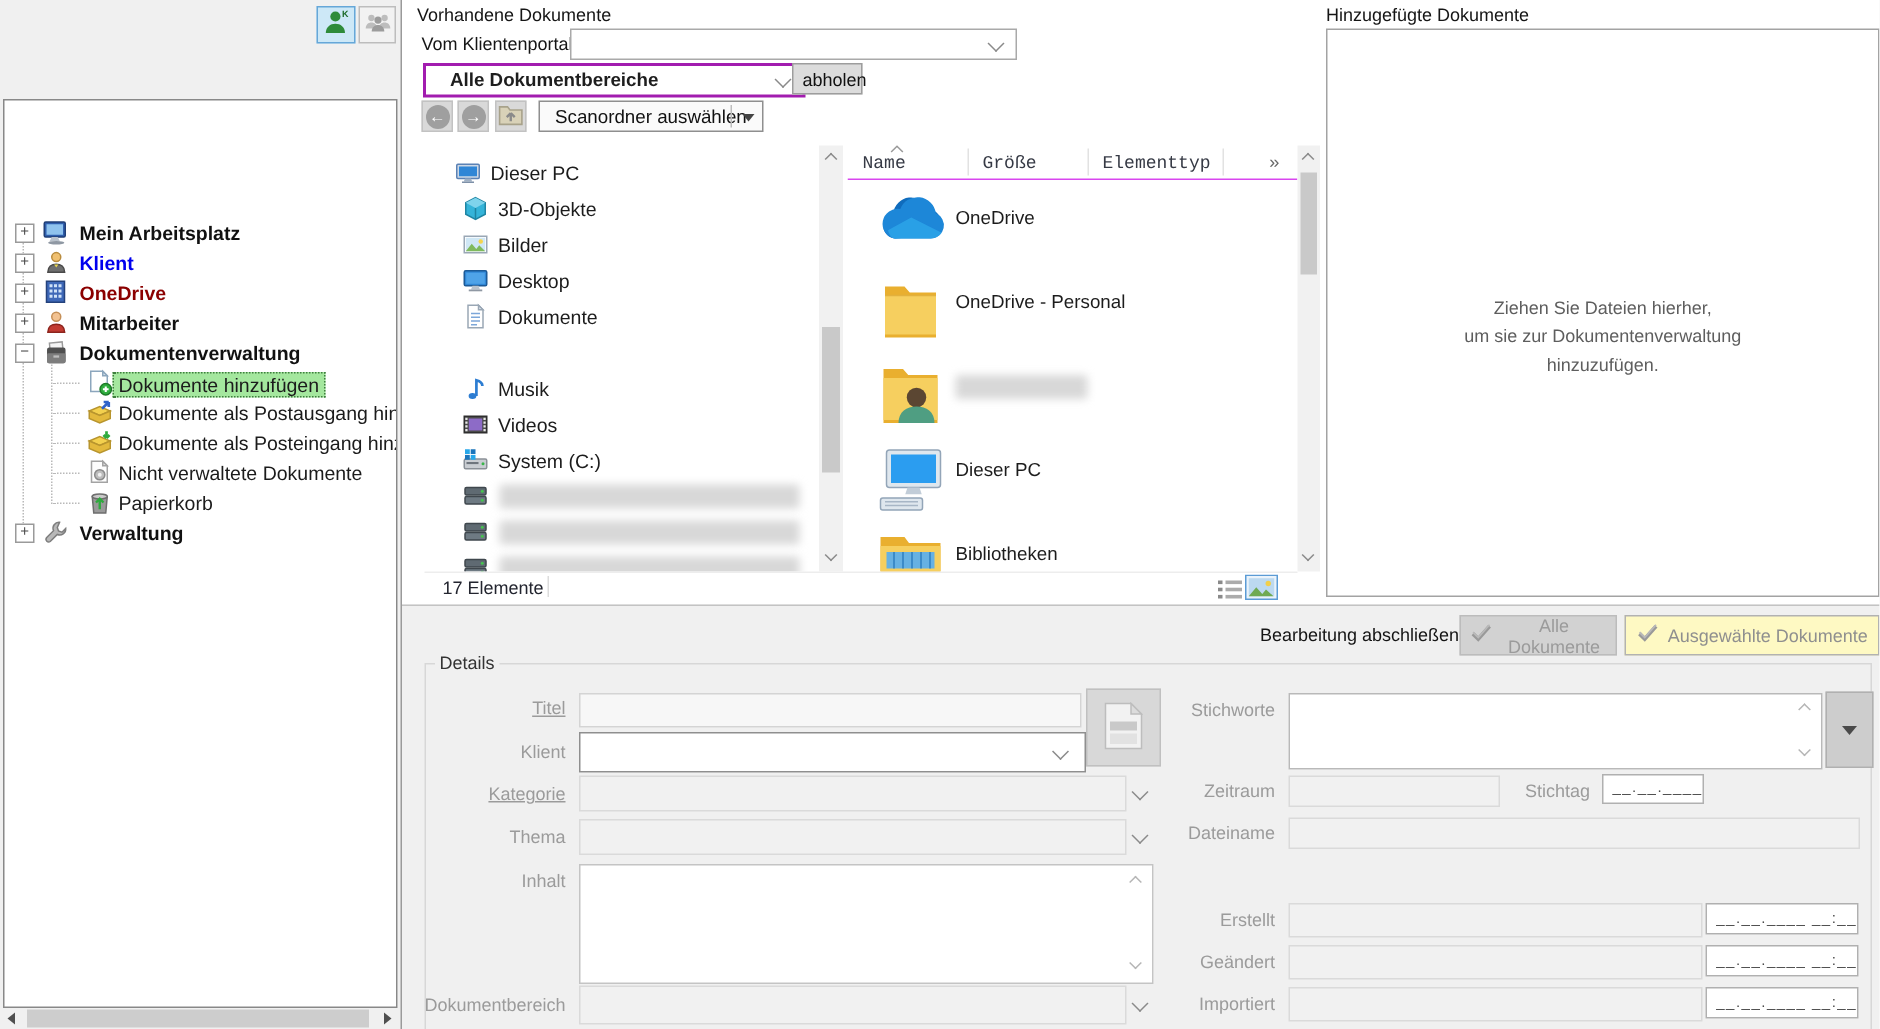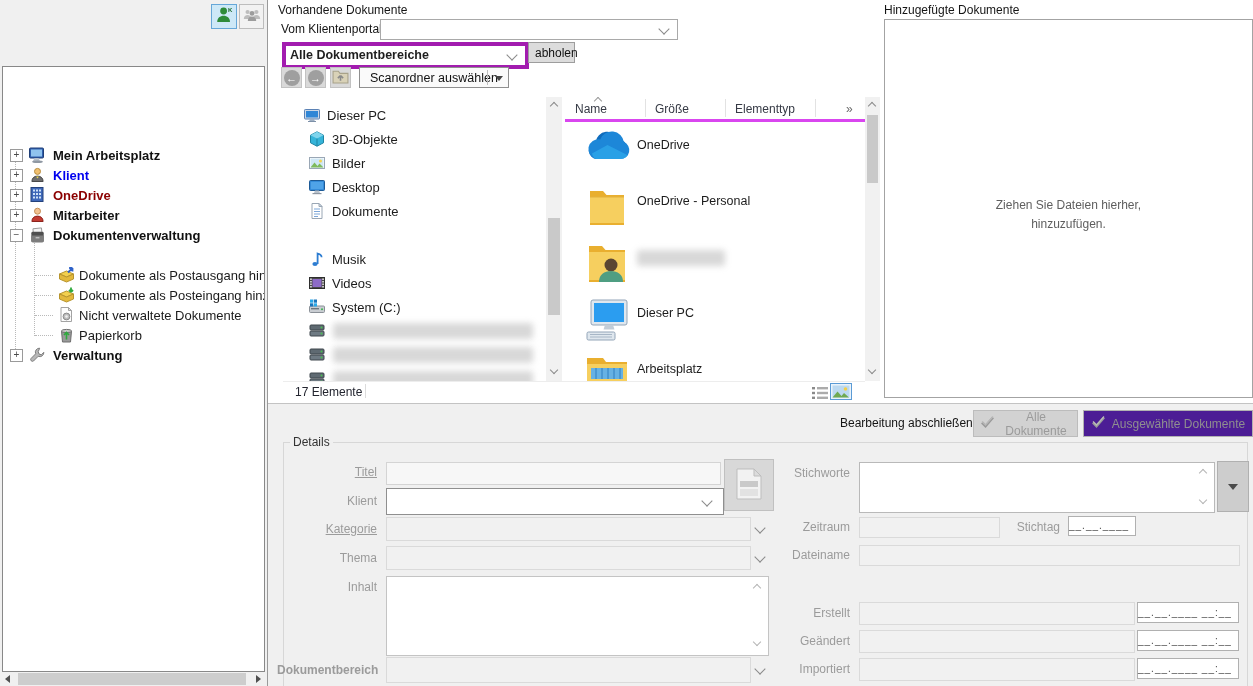--- a/index.html
+++ b/index.html
@@ -27,65 +27,65 @@
   .hthumb{position:absolute;left:18px;top:1px;width:228px;height:12px;background:#cdcdcd;}
   .tri{width:0;height:0;position:absolute;}
   .tri.l{left:5px;top:3px;border-top:4px solid transparent;border-bottom:4px solid transparent;border-right:5px solid #4f4f4f;}
   .tri.r{right:5px;top:3px;border-top:4px solid transparent;border-bottom:4px solid transparent;border-left:5px solid #4f4f4f;}
   .vsplit{position:absolute;left:267px;top:0;width:1px;height:686px;background:#9a9a9a;}
 
   
   .center{position:absolute;left:271px;top:0;width:610px;height:403px;background:#fff;}
   .sect-title{position:absolute;font-size:12px;color:#151515;}
   .portal-select{position:absolute;left:109px;top:19px;width:296px;height:19px;background:#fff;border:1px solid #a9a9a9;}
-  .area-combo{position:absolute;left:11px;top:42px;width:235px;height:19px;background:#fff;border:4px solid #a21caf;font-weight:bold;font-size:12.5px;line-height:19px;padding-left:4px;}
+  .area-combo{position:absolute;left:11px;top:42px;width:235px;height:19px;background:#fff;border:2px solid #a21caf;font-weight:bold;font-size:12.5px;line-height:19px;padding-left:16px;}
   .btn{background:#dcdcdc;border:1px solid #9d9d9d;font-size:12px;color:#111;text-align:center;font-family:inherit;}
   .navbtn{position:absolute;top:67px;width:21px;height:21px;background:#d9d9d9;border:1px solid #c2c2c2;display:flex;align-items:center;justify-content:center;padding:0;}
   .navcirc{width:16px;height:16px;border-radius:50%;background:#9f9f9f;color:#fff;font-size:11px;line-height:16px;text-align:center;}
   .scanbtn{position:absolute;left:88px;top:67px;width:150px;height:21px;background:#fafafa;border:1px solid #8f8f8f;font-size:12.5px;text-align:left;padding:0 0 0 10px;font-family:inherit;color:#111;}
   .scan-sep{position:absolute;left:216px;top:70px;width:1px;height:15px;background:#bdbdbd;}
   .scan-arrow{position:absolute;left:224px;top:76px;border-left:4px solid transparent;border-right:4px solid transparent;border-top:5px solid #444;}
   .chev{position:absolute;width:7px;height:7px;border-right:1px solid #8a8a8a;border-bottom:1px solid #8a8a8a;transform:rotate(45deg);}
   .chev.up{transform:rotate(-135deg);}
   .chev.sm{width:5px;height:5px;}
 
   .exp-tree{position:absolute;left:12px;top:97px;width:262px;height:284px;overflow:hidden;background:#fff;}
   .erow{position:absolute;height:24px;width:100%;}
   .eicon{position:absolute;top:2px;}
   .elabel{position:absolute;top:4px;font-size:13px;color:#1c1c1c;white-space:nowrap;}
   .blurbar{position:absolute;background:#d8d8d8;filter:blur(3px);border-radius:2px;}
   .vscroll{position:absolute;background:#f1f1f1;}
   .vthumb{position:absolute;left:2px;width:11px;background:#c9c9c9;}
 
   .exp-list{position:absolute;left:294px;top:97px;width:300px;height:284px;background:#fff;overflow:hidden;}
-  .lheader{position:absolute;left:0;top:0;width:100%;height:22px;border-bottom:3px solid #d946ef;background:#fff;}
+  .lheader{position:absolute;left:0;top:0;width:100%;height:22px;border-bottom:1px solid #d946ef;background:#fff;font-family:Liberation Mono, monospace;}
   .hcol{position:absolute;top:5px;font-size:12px;color:#363a45;white-space:nowrap;}
   .hsep{position:absolute;top:2px;width:1px;height:18px;background:#e2e2e2;}
   .frow{position:absolute;width:100%;height:56px;}
   .flabel{position:absolute;left:72px;top:8px;font-size:12.5px;color:#1c1c1c;white-space:nowrap;}
   .statusline{position:absolute;font-size:12px;color:#23252f;}
 
   
   .rightp{position:absolute;left:884px;top:0;width:369px;height:403px;background:#fff;}
   .dropzone{position:absolute;left:0;top:19px;width:367px;height:377px;background:#fff;border:1px solid #a3a3a3;}
   .dz-text{position:absolute;left:0;top:176px;width:100%;text-align:center;color:#5e5e5e;font-size:12px;line-height:19px;}
 
   
   .bottom{position:absolute;left:268px;top:403px;width:985px;height:283px;background:#f0f0f0;border-top:1px solid #c3c3c3;overflow:hidden;}
   .finish-lbl{position:absolute;left:572px;top:12px;font-size:12px;color:#141414;}
   .finbtn{position:absolute;top:6px;height:27px;border:1px solid #bcbcbc;background:#d2d2d2;color:#9b9b9b;font-size:12px;display:flex;align-items:center;justify-content:center;gap:6px;font-family:inherit;}
-  .finbtn.darker{background:#4c1d95;border-color:#b2b2b2;color:#8f8f8f;justify-content:center;}
+  .finbtn.darker{background:#fef9c3;border-color:#b2b2b2;color:#8f8f8f;justify-content:center;}
   .fieldset{position:absolute;left:15px;top:38px;width:963px;height:260px;border:1px solid #d7d7d7;}
   .legend{position:absolute;left:22px;top:31px;background:#f0f0f0;padding:0 3px;font-size:12px;color:#333;}
   .glbl{position:absolute;font-size:12px;color:#9b9b9b;white-space:nowrap;text-align:right;width:100px;}
   .inp-dis{position:absolute;background:#f1f1f1;border:1px solid #dadada;}
   .inp-lite{position:absolute;background:#f7f7f7;border:1px solid #d4d4d4;}
   .combo-en{position:absolute;background:#fff;border:1px solid #8f8f8f;}
   .tarea{position:absolute;background:#fff;border:1px solid #c4c4c4;}
-  .maskfield{position:absolute;background:#fff;border:1px solid #b0b0b0;font-size:10px;color:#4a4a4a;text-align:left;letter-spacing:1px;}
+  .maskfield{position:absolute;background:#fff;border:1px solid #b0b0b0;font-size:10px;color:#4a4a4a;text-align:right;letter-spacing:1px;}
   .prevbtn{position:absolute;left:456px;top:55px;width:50px;height:52px;background:#d8d8d8;border:1px solid #c0c0c0;display:flex;align-items:center;justify-content:center;padding:0;}
   .ddbtn{position:absolute;left:949px;top:57px;width:32px;height:51px;background:#cdcdcd;border:1px solid #b0b0b0;display:flex;align-items:center;justify-content:center;padding:0;}
   .tri-down{width:0;height:0;border-left:5px solid transparent;border-right:5px solid transparent;border-top:6px solid #4a4a4a;}
 </style>
 </head>
 <body>
 
 <div id="app">
 
   <div class="left">
@@ -160,20 +160,30 @@
         </div>
         <div class="trow" style="top:159px">
           <span class="expander">−</span>
           <span class="ticon" style="left:25px"><svg width="20" height="19" viewBox="0 0 20 20">
               <rect x="5" y="2.5" width="9" height="7" fill="#f4f4f4" stroke="#9a9a9a" transform="rotate(-6 9 6)"></rect>
               <rect x="3" y="6" width="13" height="11" rx="1.5" fill="#4f4f4f"></rect>
               <rect x="3" y="10" width="13" height="7" rx="1" fill="#7d7d7d"></rect>
               <rect x="7.5" y="11.5" width="4" height="1.6" fill="#bdbdbd"></rect>
             </svg></span>
           <span class="tlabel" style="left:50px">Dokumentenverwaltung</span>
+        </div>
+        <div class="trow" style="top:179px">
+          <span class="dotstub" style="left:32px;top:9px;width:18px;"></span>
+          <span class="ticon" style="left:54px"><svg width="19" height="18" viewBox="0 0 18 18">
+              <path d="M3 1.5h8l3 3V15H3z" fill="#fff" stroke="#8ca6bd"></path>
+              <path d="M11 1.5v3h3z" fill="#d7e4ef" stroke="#8ca6bd"></path>
+              <circle cx="13" cy="13.5" r="3.8" fill="#2fae3e" stroke="#1d7a28"></circle>
+              <path d="M13 11.6v3.8M11.1 13.5h3.8" stroke="#fff" stroke-width="1.4"></path>
+            </svg></span>
+          <span class="tlabel child selgreen" style="left:76px">Dokumente hinzufügen</span>
         </div>
         <div class="trow" style="top:199px">
           <span class="dotstub" style="left:32px;top:9px;width:18px;"></span>
           <span class="ticon" style="left:54px"><svg width="19" height="18" viewBox="0 0 18 18">
               <path d="M2 8l7-3 7 3-7 3z" fill="#f3d04e" stroke="#b8952e"></path>
               <path d="M2 8v5l7 3 7-3V8l-7 3z" fill="#e3b93c" stroke="#b8952e"></path>
               <path d="M10.5 6.5L15 2m0 0h-3.4M15 2v3.4" stroke="#2f62c9" stroke-width="1.8" fill="none"></path>
             </svg></span>
           <span class="tlabel child" style="left:76px">Dokumente als Postausgang hinzufüg</span>
         </div>
@@ -417,21 +427,21 @@
           </div>
           <div class="frow" style="top:257px">
             <span style="position:absolute;left:20px;top:0;"><svg width="44" height="34" viewBox="0 0 44 34">
                 <path d="M2 4h16l3 4h21v24H2z" fill="#e9af2f"></path>
                 <path d="M2 10h40v20H2z" fill="#f6cf5f"></path>
                 <rect x="6" y="14" width="32" height="11" fill="#66b1e3"></rect>
                 <g stroke="#2e7fc0">
                   <path d="M11 14v11M17 14v11M23 14v11M29 14v11M35 14v11"></path>
                 </g>
               </svg></span>
-            <span class="flabel">Arbeitsplatz</span>
+            <span class="flabel">Bibliotheken</span>
           </div>
         </div>
     </div>
     <div class="vscroll" style="left:594px;top:97px;width:15px;height:284px;">
       <span class="chev sm up" style="left:4px;top:6px;"></span>
       <div class="vthumb" style="top:18px;height:68px;"></div>
       <span class="chev sm" style="left:4px;bottom:8px;"></span>
     </div>
 
     <div style="position:absolute;left:12px;top:381px;width:582px;height:1px;background:#ededed;"></div>
@@ -455,20 +465,21 @@
           <path d="M2.5 14.5l5-6 4 4.5 2.5-3 5 4.5z" fill="#6faa52"></path>
           <circle cx="15.5" cy="6" r="1.8" fill="#f2cf4a"></circle>
         </svg></span>
   </div>
 
   <div class="rightp">
     <div class="sect-title" style="left:0;top:3px;">Hinzugefügte Dokumente</div>
     <div class="dropzone">
       <div class="dz-text">
         <div>Ziehen Sie Dateien hierher,</div>
+        <div>um sie zur Dokumentenverwaltung</div>
         <div>hinzuzufügen.</div>
       </div>
     </div>
   </div>
 
   <div class="bottom">
     <div class="finish-lbl">Bearbeitung abschließen:</div>
     <button class="finbtn" style="left:705px;width:105px;" disabled="">
       <span class="ckico"><svg width="15" height="12" viewBox="0 0 14 12">
             <path d="M1.5 6.5L5 10 12.5 1.5" fill="none" stroke="#999" stroke-width="2.6"></path>
@@ -508,21 +519,21 @@
 
     <div class="glbl" style="left:9px;top:147px;">Thema</div>
     <div class="inp-dis" style="left:118px;top:142px;width:363px;height:22px;"></div>
 
     <div class="glbl" style="left:9px;top:176px;">Inhalt</div>
     <div class="tarea" style="left:118px;top:172px;width:381px;height:78px;">
       <span class="chev sm up" style="right:8px;top:8px;border-color:#b5b5b5;"></span>
       <span class="chev sm" style="right:8px;bottom:10px;border-color:#b5b5b5;"></span>
     </div>
 
-    <div class="glbl" style="left:9px;top:259px;font-weight:bold;">Dokumentbereich</div>
+    <div class="glbl" style="left:9px;top:259px;">Dokumentbereich</div>
     <div class="inp-dis" style="left:118px;top:253px;width:363px;height:24px;"></div>
 
     <span class="chev" style="left:488px;top:120px;"></span>
     <span class="chev" style="left:488px;top:149px;"></span>
     <span class="chev" style="left:488px;top:261px;"></span>
 
     <div class="glbl" style="left:482px;top:62px;">Stichworte</div>
     <div class="tarea" style="left:591px;top:58px;width:354px;height:49px;border-color:#b9b9b9;">
       <span class="chev sm up" style="right:8px;top:7px;border-color:#b5b5b5;"></span>
       <span class="chev sm" style="right:8px;bottom:9px;border-color:#b5b5b5;"></span>

